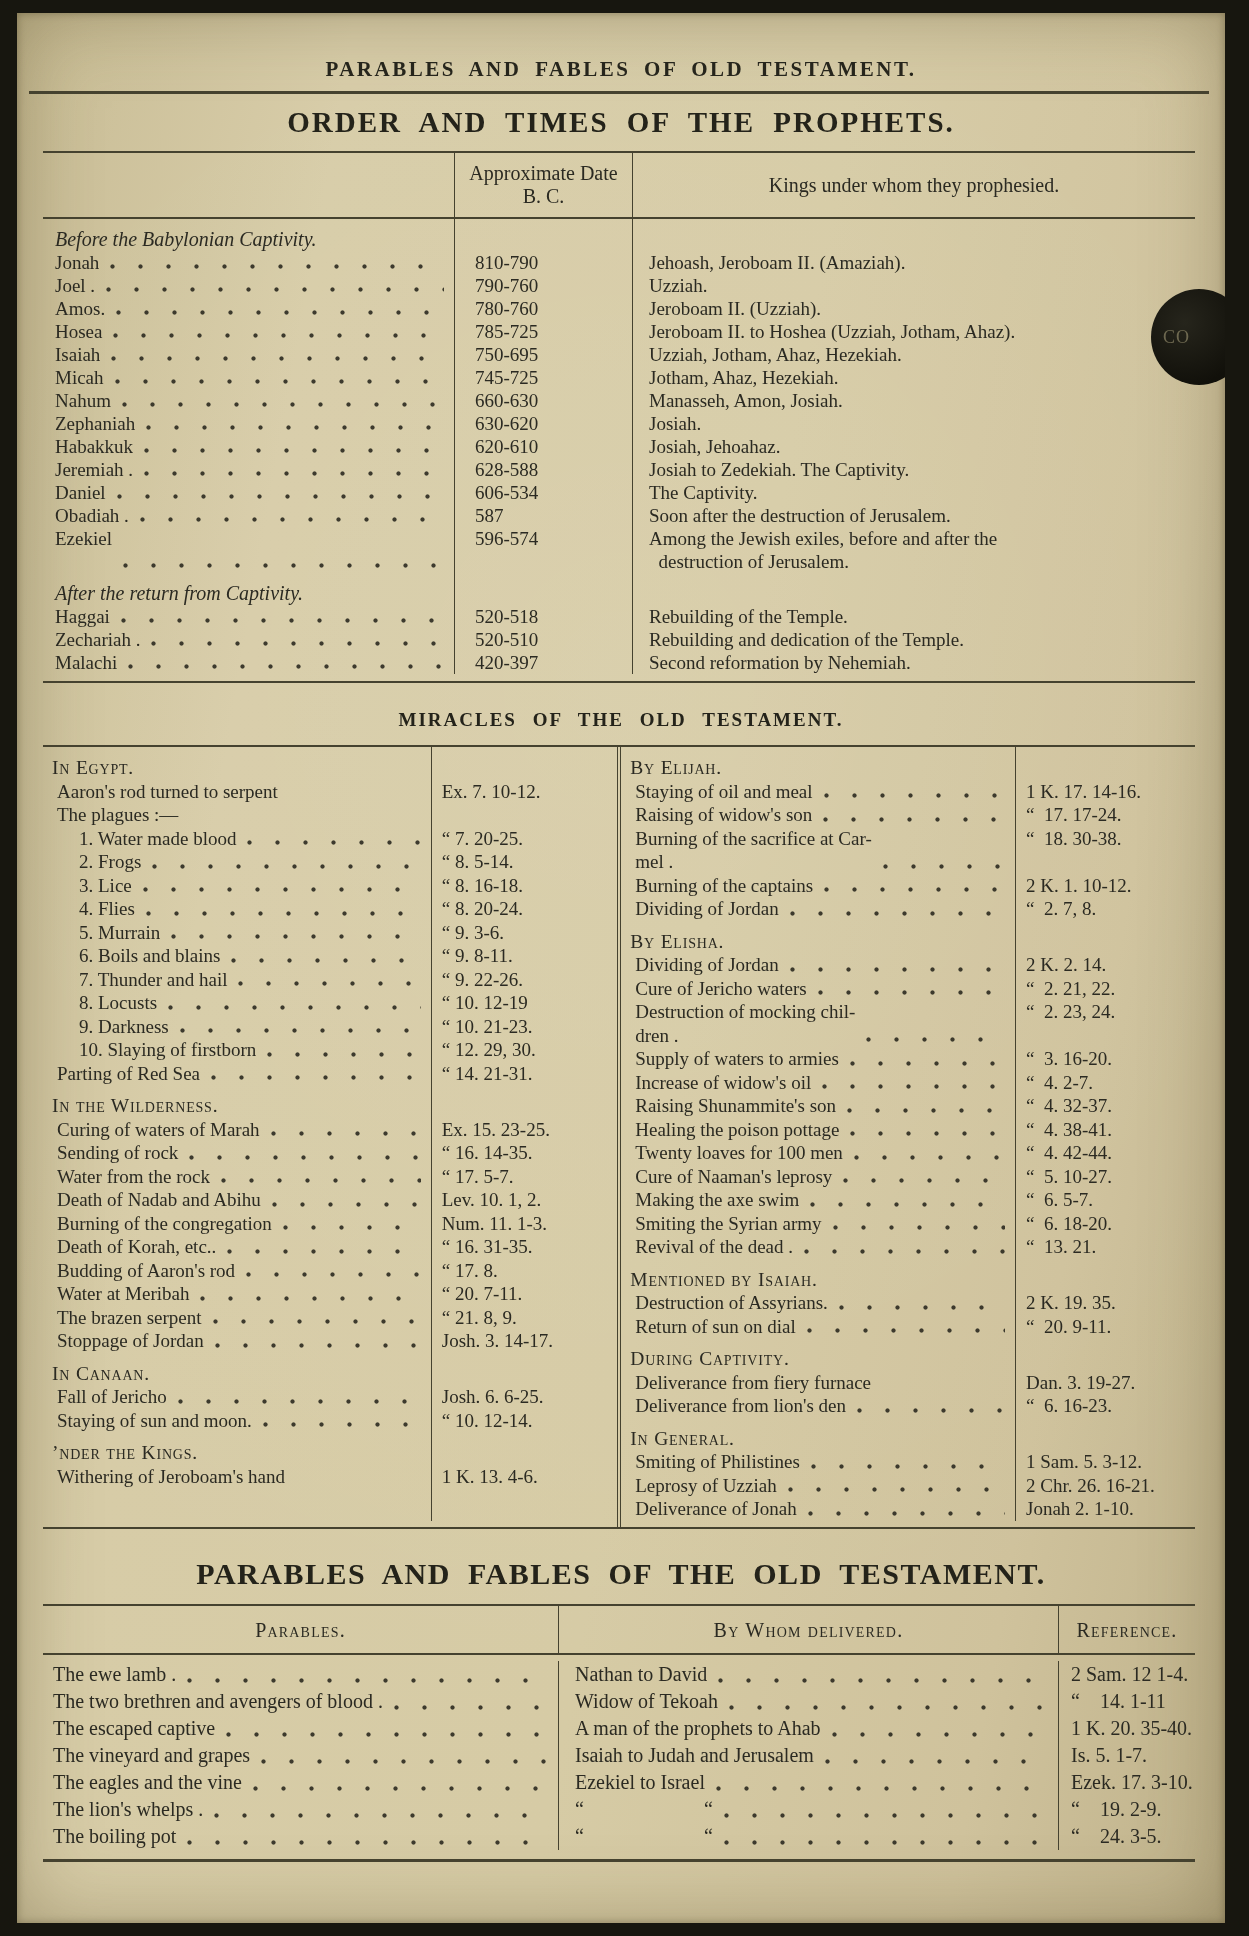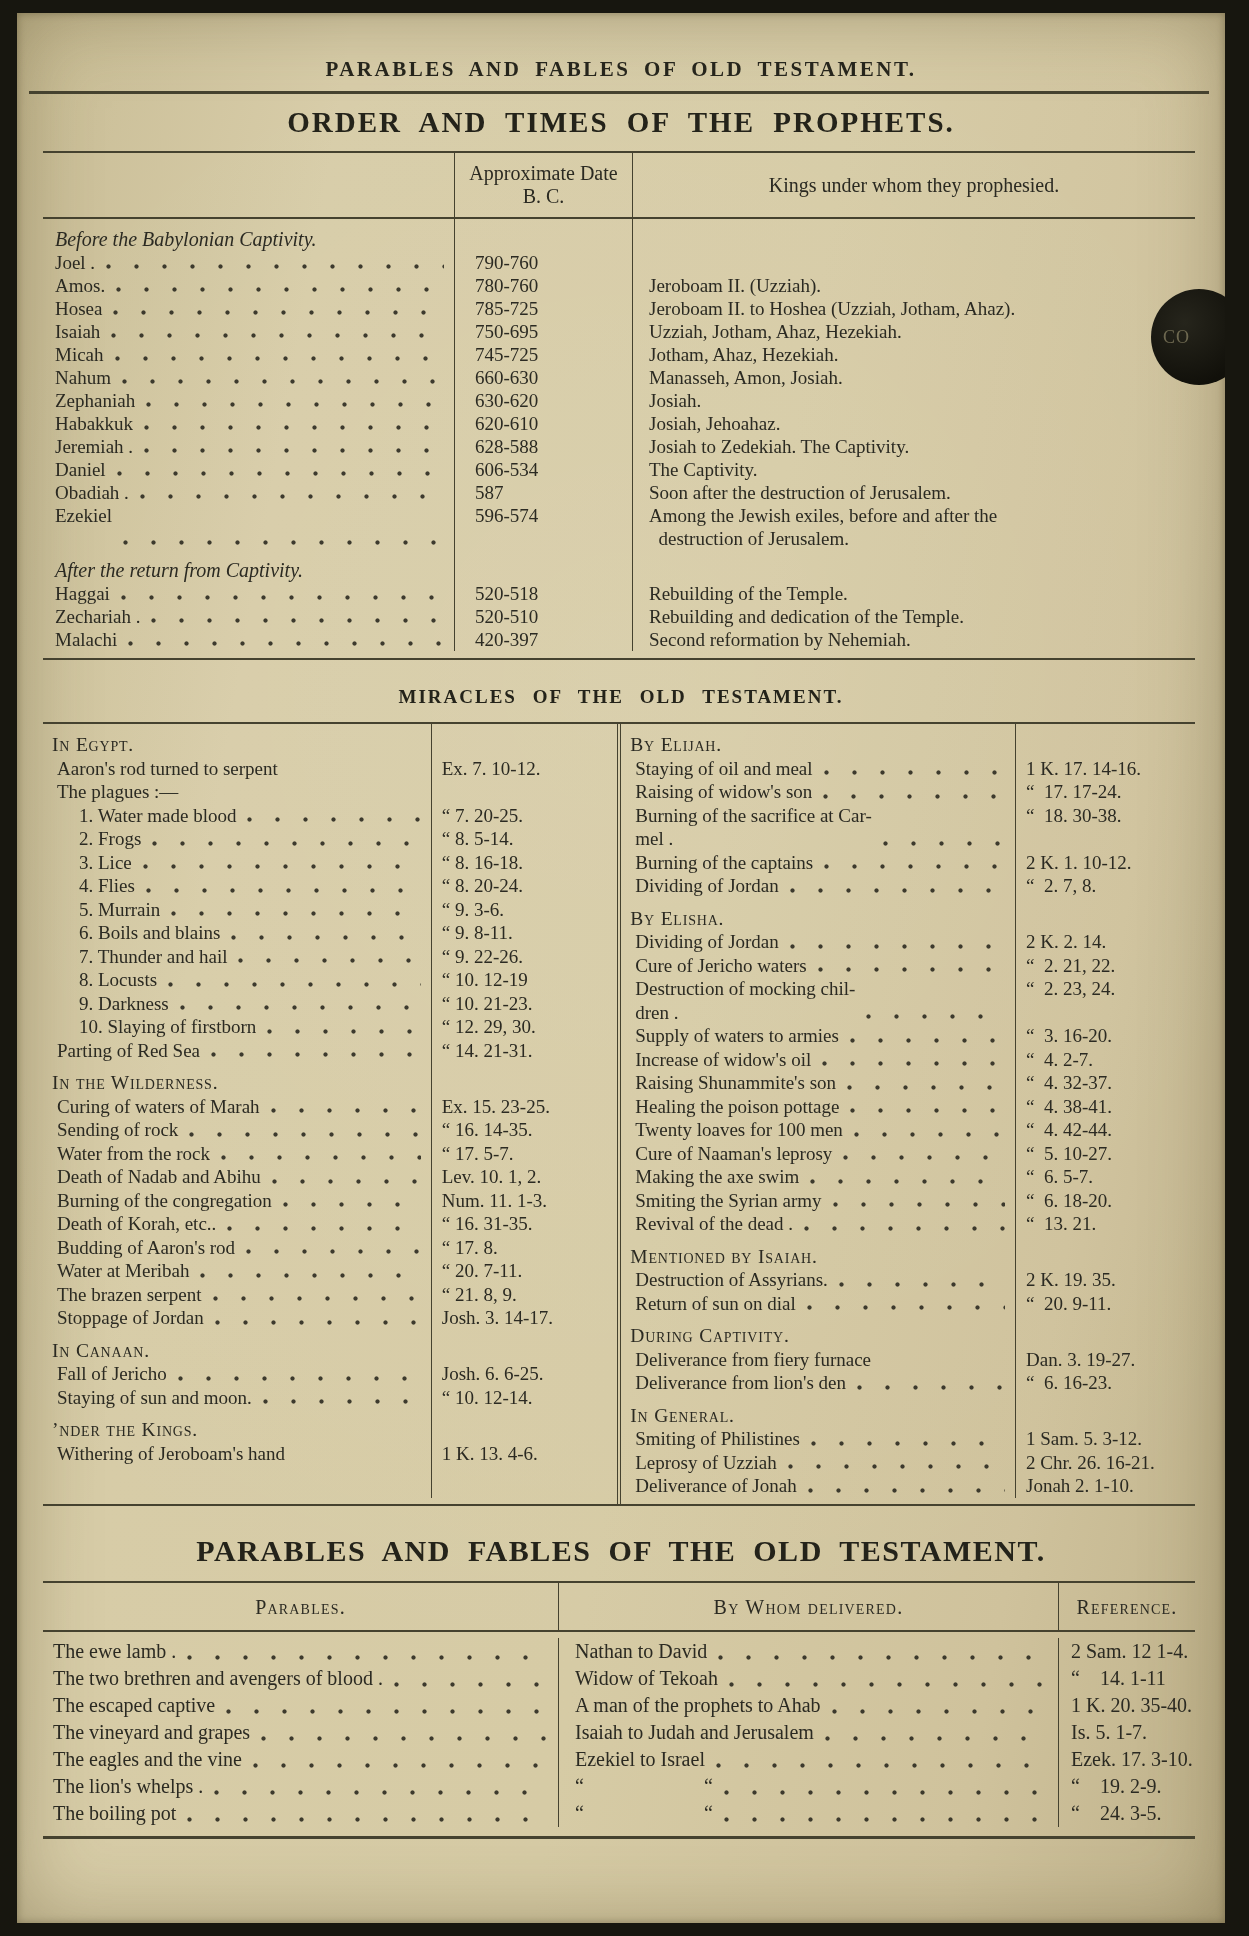--- a/index.html
+++ b/index.html
@@ -100,24 +100,33 @@
     <div id="prophets-body">
         <div class="prow sect">
           <div class="c-name">
             <span>Before the Babylonian Captivity.</span>
           </div>
           <div class="c-date"></div>
           <div class="c-kings"></div>
         </div>
         <div class="prow">
           <div class="c-name">
+            <span class="nm">Jonah</span>
+            <span class="dots"></span>
+          </div>
+          <div class="c-date">810-790</div>
+          <div class="c-kings">Jehoash, Jeroboam II. (Amaziah).</div>
+        </div>
+        <div class="prow">
+          <div class="c-name">
             <span class="nm">Joel .</span>
             <span class="dots"></span>
           </div>
           <div class="c-date">790-760</div>
+          <div class="c-kings">Uzziah.</div>
         </div>
         <div class="prow">
           <div class="c-name">
             <span class="nm">Amos.</span>
             <span class="dots"></span>
           </div>
           <div class="c-date">780-760</div>
           <div class="c-kings">Jeroboam II. (Uzziah).</div>
         </div>
         <div class="prow">

